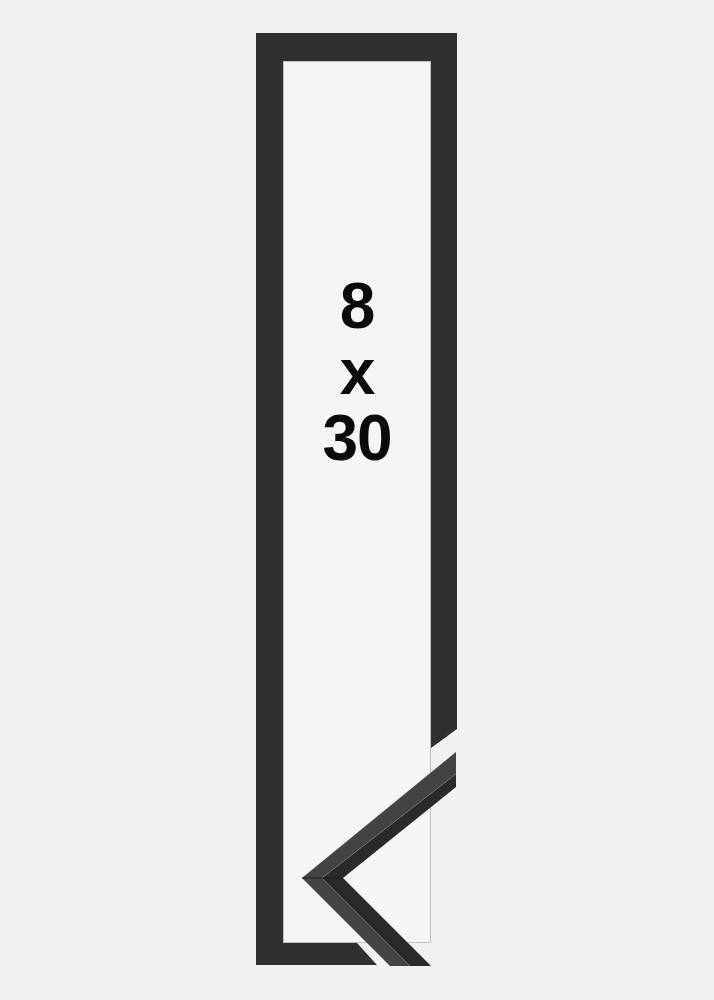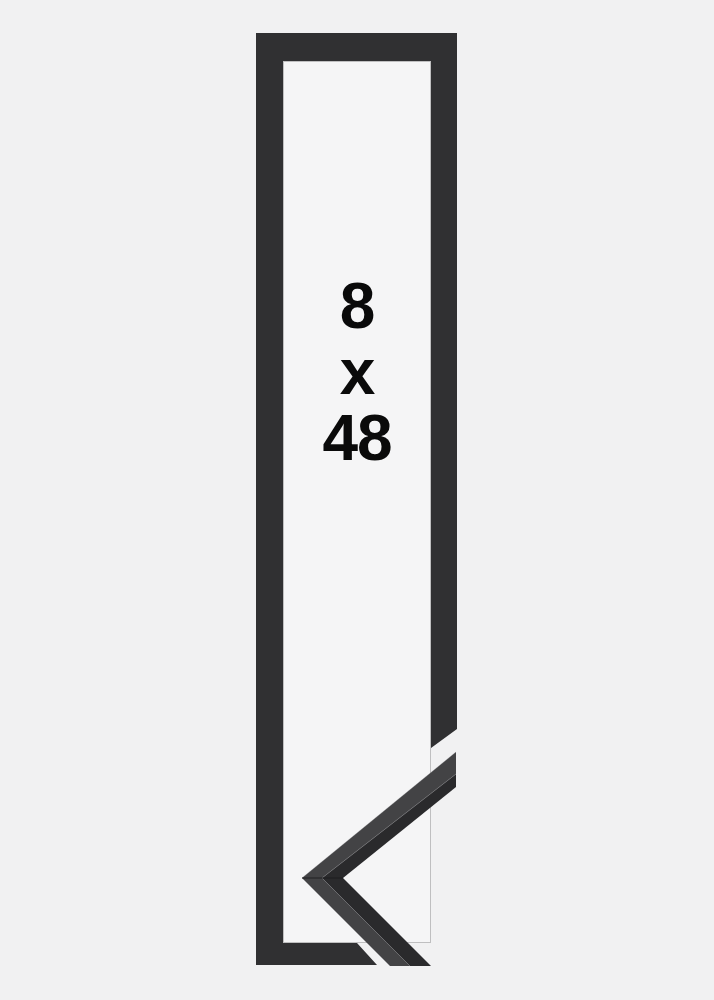--- a/index.html
+++ b/index.html
@@ -74,16 +74,16 @@
     <line x1="322" y1="878" x2="410" y2="966" stroke-width="1" opacity="0.45" stroke="#7a7a7d"></line>
 
     <line x1="302" y1="878" x2="456" y2="752" stroke-width="0.8" opacity="0.35" stroke="#7a7a7d"></line>
 
     <line x1="302" y1="878" x2="343" y2="878" stroke-width="1.2" opacity="0.9" stroke="#1c1c1e"></line>
   </svg>
 
   <div class="size-label">
     <span>8</span>
     <span>x</span>
-    <span>48</span>
+    <span>30</span>
   </div>
 
 </div>
 
 </body></html>

